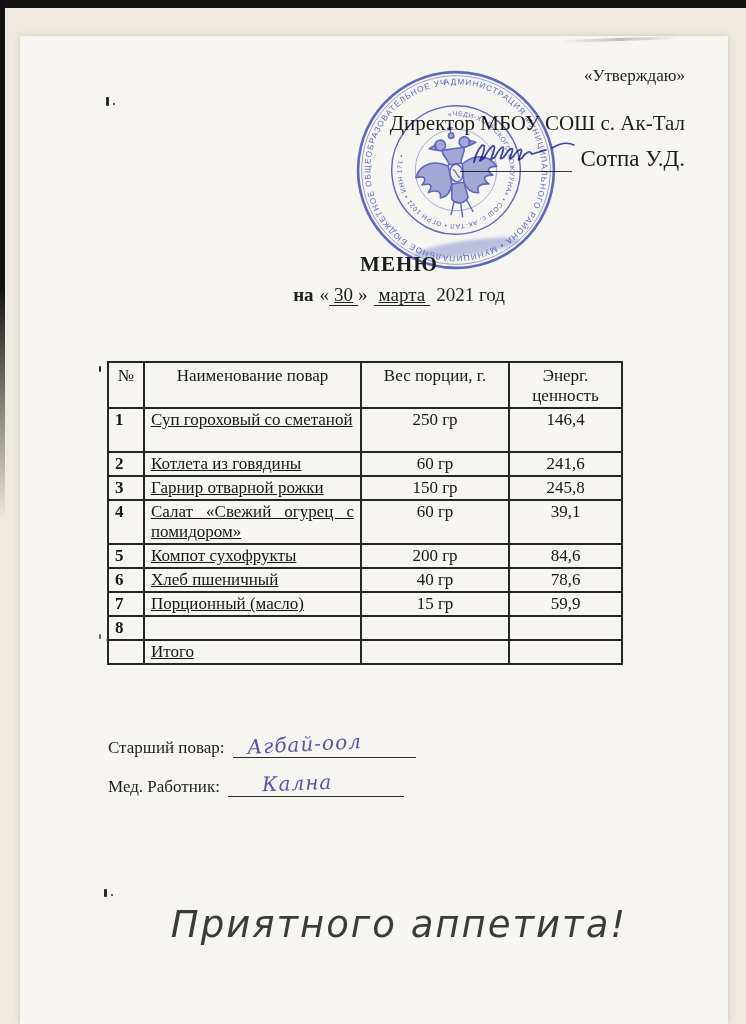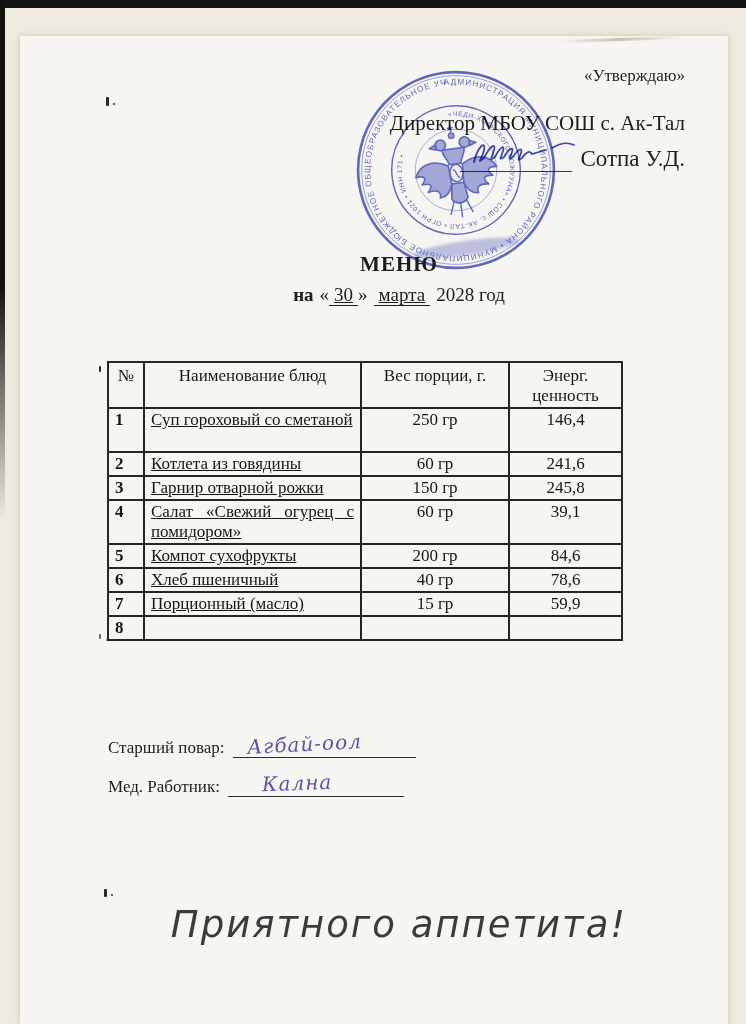--- a/index.html
+++ b/index.html
@@ -157,34 +157,34 @@
     <path d="M94 113 L92 128 C96 134 104 134 108 128 L106 113 Z"></path>
     <path d="M94 130 L89 143 M100 132 L100 147 M106 130 L111 143" fill="none" stroke-width="1.4"></path>
     <ellipse cx="100" cy="103" rx="6.4" ry="8.6" fill="#f6f5f1" fill-opacity=".9"></ellipse>
     <path d="M97 99 C101 101 99 106 103 108" fill="none" stroke-width="1.2"></path>
   </g>
   <ellipse cx="100" cy="177" rx="52" ry="7" fill="#4d58c2" opacity=".38" filter="url(#smudge)"></ellipse>
 </svg>
 
 <div class="menu-title">МЕНЮ</div>
 <div class="date-line">
-  <span class="b">на</span><span class="sp"></span><span>«</span><span class="u">30</span><span>»</span><span class="sp"></span><span class="u">марта</span><span class="sp"></span><span>2028 год</span>
+  <span class="b">на</span><span class="sp"></span><span>«</span><span class="u">30</span><span>»</span><span class="sp"></span><span class="u">марта</span><span class="sp"></span><span>2021 год</span>
 </div>
 
 <table class="menu">
   <colgroup>
       <col style="width:36px">
       <col style="width:217px">
       <col style="width:148px">
       <col style="width:113px">
     </colgroup>
   <tbody>
       <tr>
     <th>№</th>
-    <th>Наименование блюд</th>
+    <th>Наименование повар</th>
     <th>Вес порции, г.</th>
     <th>Энерг. ценность</th>
   </tr>
   <tr class="r2">
     <td class="num">1</td>
     <td class="dish">Суп гороховый со сметаной</td>
     <td class="val">250 гр</td>
     <td class="val">146,4</td>
   </tr>
   <tr class="r1">
@@ -222,20 +222,26 @@
     <td class="dish">Порционный (масло)</td>
     <td class="val">15 гр</td>
     <td class="val">59,9</td>
   </tr>
   <tr class="r1">
     <td class="num">8</td>
     <td class="dish"></td>
     <td class="val"></td>
     <td class="val"></td>
   </tr>
+  <tr class="last">
+    <td class="num"></td>
+    <td class="dish">Итого</td>
+    <td class="val"></td>
+    <td class="val"></td>
+  </tr>
 </tbody>
   </table>
 
 <div class="sig-block chef">
   <span>Старший повар:</span><span class="sig-ul"><span class="hand">Агбай-оол</span></span>
 </div>
 <div class="sig-block med">
   <span>Мед. Работник:</span><span class="sig-ul"><span class="hand">Кална</span></span>
 </div>
 

